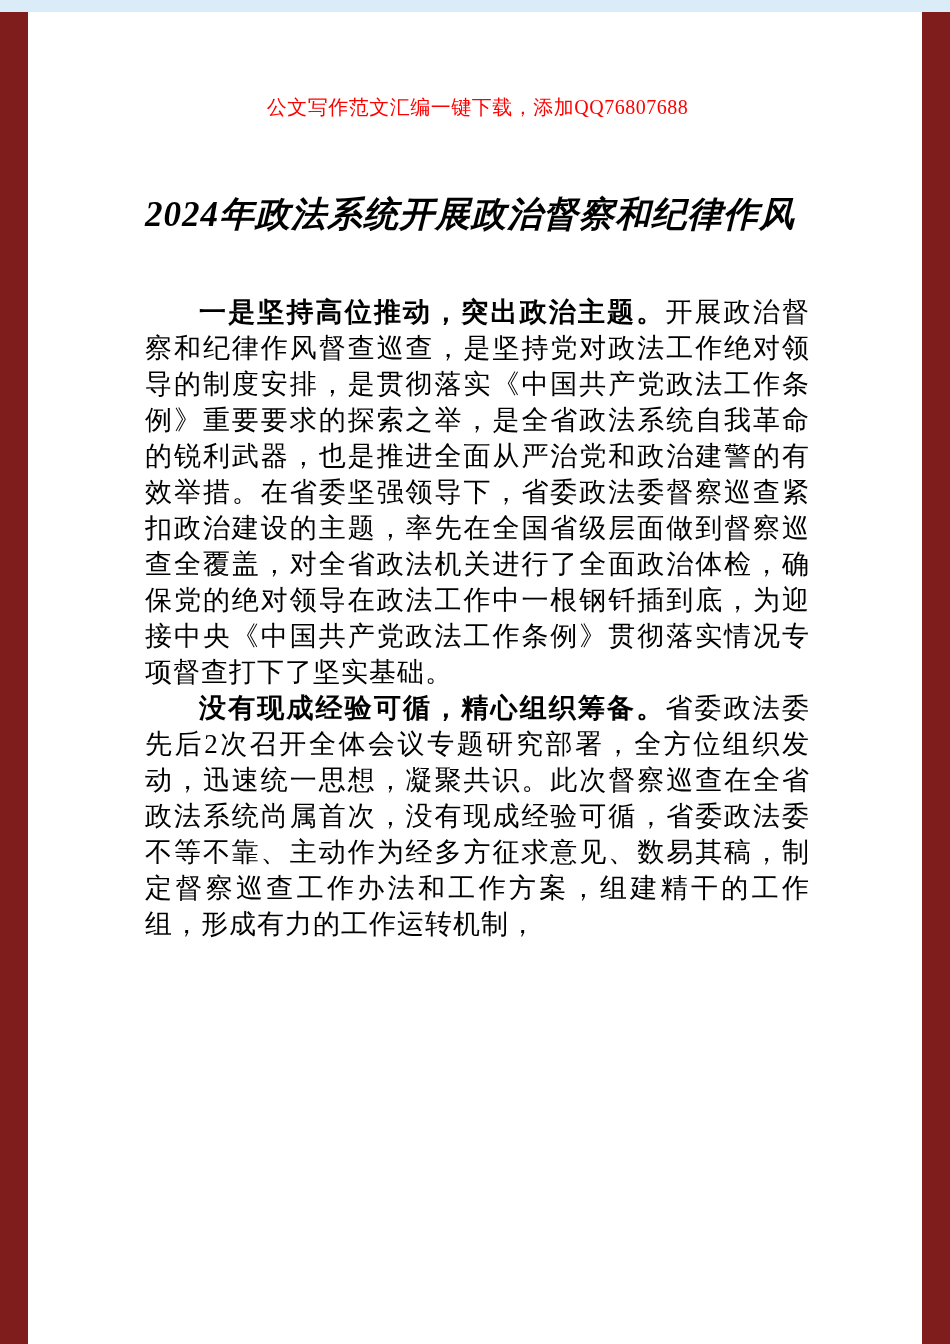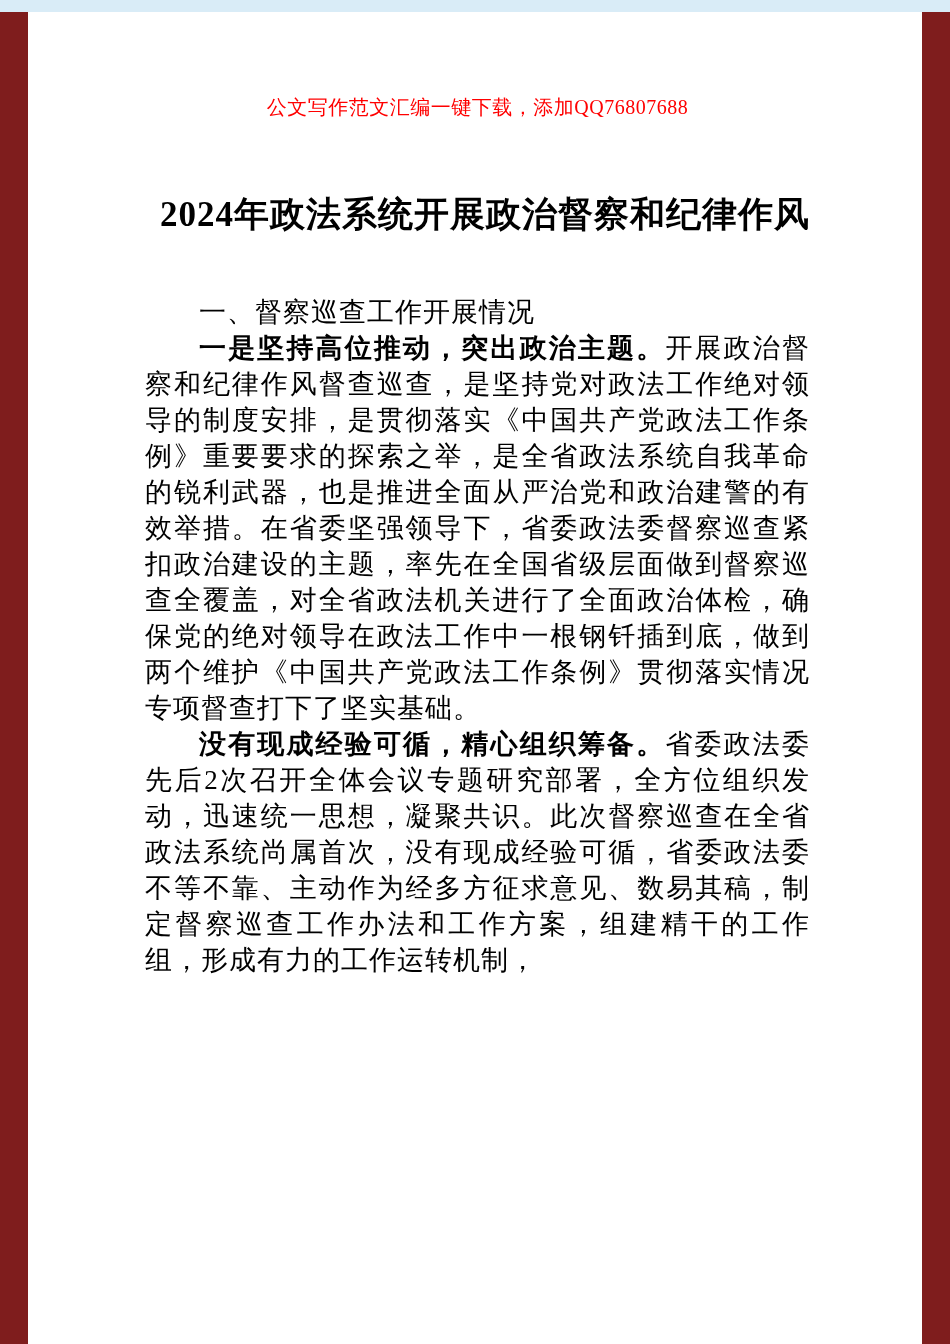--- a/index.html
+++ b/index.html
@@ -24,27 +24,28 @@
     padding: 82px 112px 30px 117px;
   }
   .notice {
     text-align: center;
     font-size: 20px;
     letter-spacing: 0.5px;
     margin: 0 0 60px 0;
     font-weight: normal;
   }
   .doc-title {
-    text-align: right;
+    text-align: left;
     font-size: 35px;
     font-weight: bold;
     line-height: 67px;
     letter-spacing: 1px;
     margin: 0 0 46px 0;
     color: #000000;
+    font-style: italic;
   }
   .doc-body p {
     margin: 0;
     font-size: 27px;
     line-height: 36px;
     letter-spacing: 1px;
     color: #000000;
     text-align: justify;
     text-indent: 2em;
     word-break: break-all;
@@ -59,21 +60,20 @@
 <div class="viewport">
   <div class="page">
 
     <p class="notice" style="color: rgb(255, 0, 0);">公文写作范文汇编一键下载，添加QQ76807688</p>
 
     <h1 class="doc-title"><span>2024年政法系统开展政治督察和纪律作风</span><br></h1>
 
     <div class="doc-body">
 
 
-      <p>一、督察巡查工作开展情况</p>
 
-      <p><b>一是坚持高位推动，突出政治主题。</b><span>开展政治督察和纪律作风督查巡查，是坚持党对政法工作绝对领导的制度安排，是贯彻落实《中国共产党政法工作条例》重要要求的探索之举，是全省政法系统自我革命的锐利武器，也是推进全面从严治党和政治建警的有效举措。在省委坚强领导下，省委政法委督察巡查紧扣政治建设的主题，率先在全国省级层面做到督察巡查全覆盖，对全省政法机关进行了全面政治体检，确保党的绝对领导在政法工作中一根钢钎插到底，做到两个维护《中国共产党政法工作条例》贯彻落实情况专项督查打下了坚实基础。</span></p>
+      <p><b>一是坚持高位推动，突出政治主题。</b><span>开展政治督察和纪律作风督查巡查，是坚持党对政法工作绝对领导的制度安排，是贯彻落实《中国共产党政法工作条例》重要要求的探索之举，是全省政法系统自我革命的锐利武器，也是推进全面从严治党和政治建警的有效举措。在省委坚强领导下，省委政法委督察巡查紧扣政治建设的主题，率先在全国省级层面做到督察巡查全覆盖，对全省政法机关进行了全面政治体检，确保党的绝对领导在政法工作中一根钢钎插到底，为迎接中央《中国共产党政法工作条例》贯彻落实情况专项督查打下了坚实基础。</span></p>
 
       <p><b>没有现成经验可循，精心组织筹备。</b><span>省委政法委先后2次召开全体会议专题研究部署，全方位组织发动，迅速统一思想，凝聚共识。此次督察巡查在全省政法系统尚属首次，没有现成经验可循，省委政法委不等不靠、主动作为经多方征求意见、数易其稿，制定督察巡查工作办法和工作方案，组建精干的工作组，形成有力的工作运转机制，</span></p>
 
     </div>
   </div>
 </div>
 
 </body></html>

